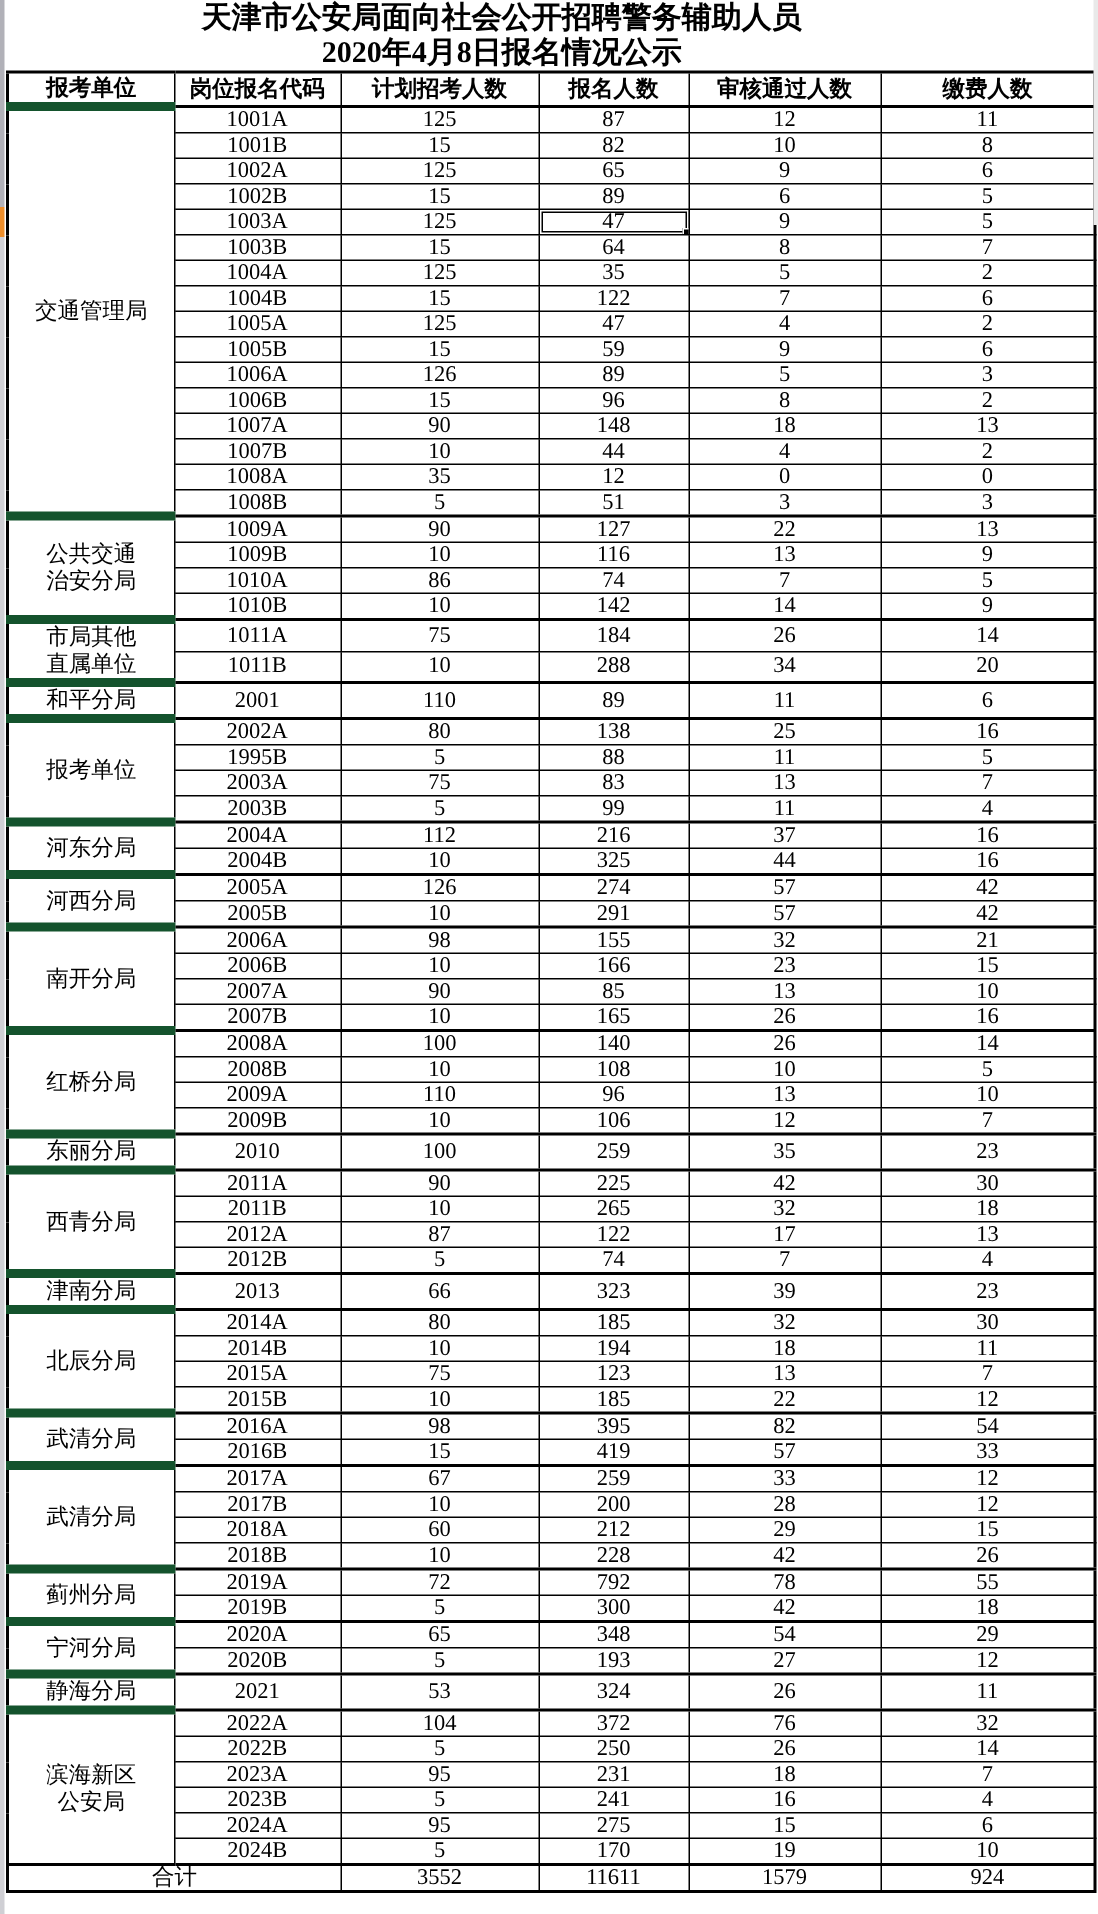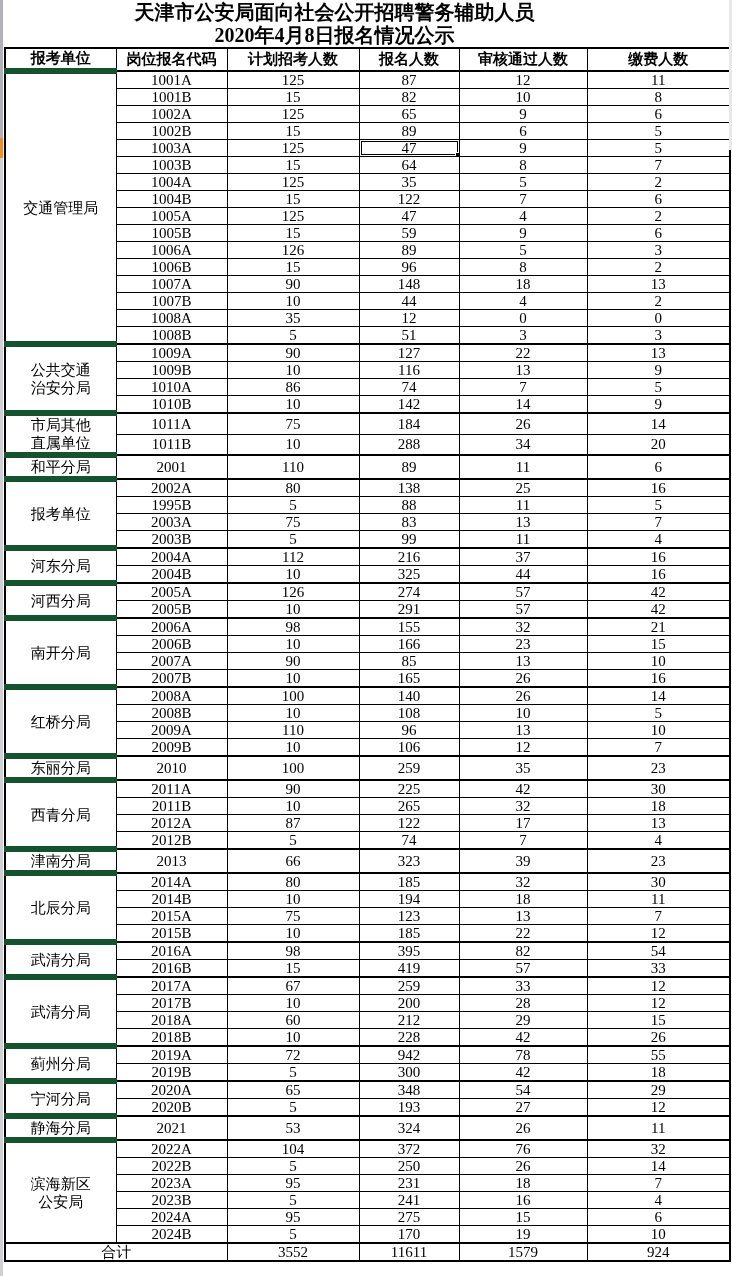--- a/index.html
+++ b/index.html
@@ -472,21 +472,21 @@
         <td>2018B</td>
         <td>10</td>
         <td>228</td>
         <td>42</td>
         <td>26</td>
       </tr>
       <tr>
         <td class="unit" rowspan="2">蓟州分局</td>
         <td>2019A</td>
         <td>72</td>
-        <td>942</td>
+        <td>792</td>
         <td>78</td>
         <td>55</td>
       </tr>
       <tr class="group-end">
         <td>2019B</td>
         <td>5</td>
         <td>300</td>
         <td>42</td>
         <td>18</td>
       </tr>

